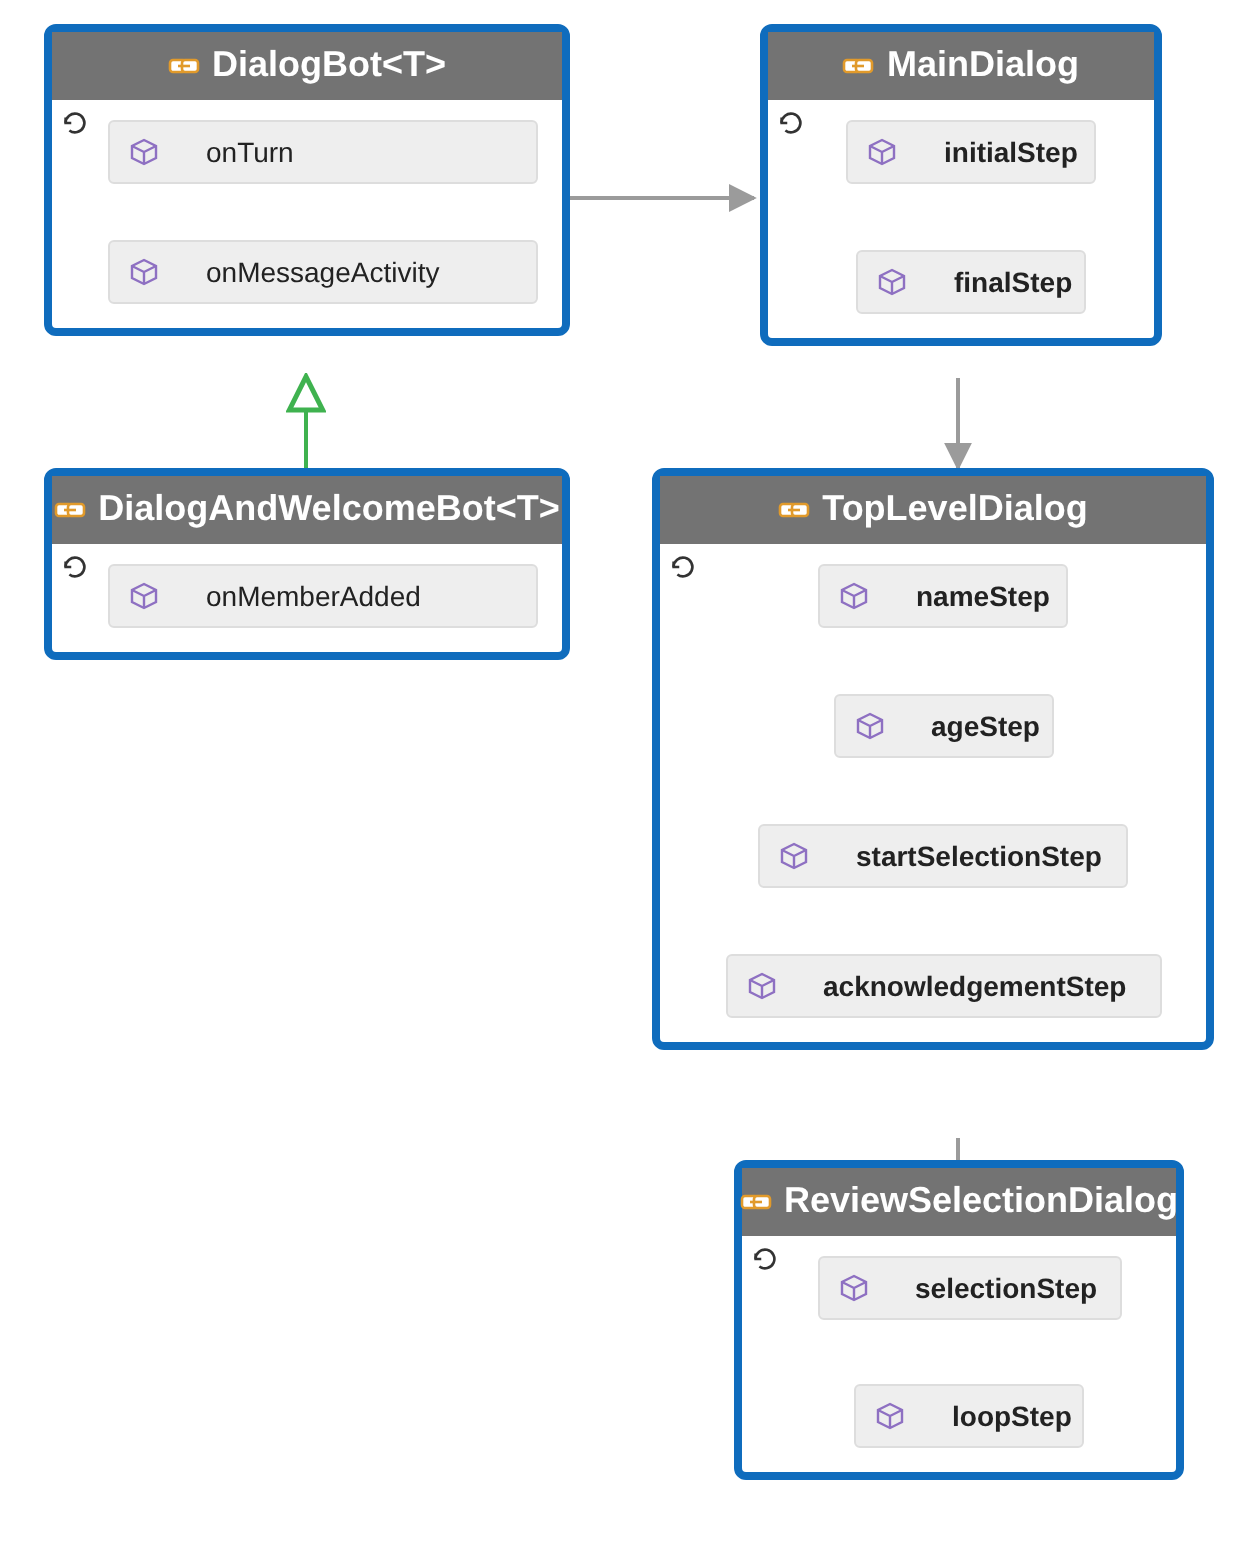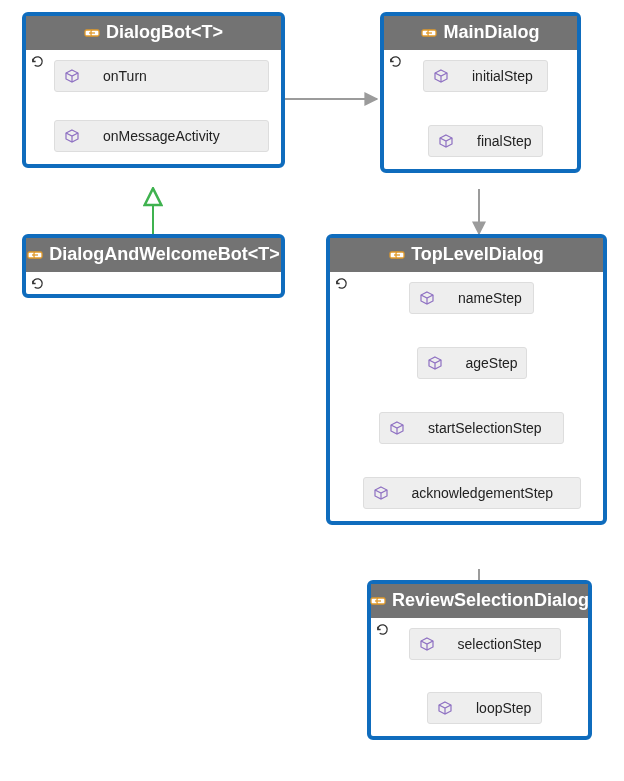--- a/index.html
+++ b/index.html
@@ -56,20 +56,21 @@
     align-items: center;
     gap: 24px;
     margin: 0 auto;
   }
   .method + .method { margin-top: 18px; }
   .centered-col {
     display: flex;
     flex-direction: column;
     align-items: center;
     gap: 0;
+    font-weight: bold;
   }
   .link-icon {
     display: inline-block;
     width: 16px; height: 16px;
     flex: 0 0 16px;
   }
   .cube-icon {
     display: inline-block;
     width: 14px; height: 14px;
     flex: 0 0 14px;
@@ -188,20 +189,28 @@
   <div class="class-header">
     <span class="link-icon"><svg viewBox="0 0 16 16">
           <use href="#icon-link"></use>
         </svg></span>
     <span>DialogAndWelcomeBot&lt;T&gt;</span>
   </div>
   <div class="class-body">
     <span class="cycle-icon"><svg width="15" height="15" viewBox="0 0 16 16">
           <use href="#icon-cycle"></use>
         </svg></span>
+    <div style="padding-left:16px">
+      <div class="method">
+        <span class="cube-icon"><svg viewBox="0 0 14 14">
+              <use href="#icon-cube"></use>
+            </svg></span>
+        <span>onMemberAdded</span>
+      </div>
+    </div>
   </div>
 </div>
 
 <div class="class-box" style="left:326px; top:234px; width:281px;">
   <div class="class-header">
     <span class="link-icon"><svg viewBox="0 0 16 16">
           <use href="#icon-link"></use>
         </svg></span>
     <span>TopLevelDialog</span>
   </div>

